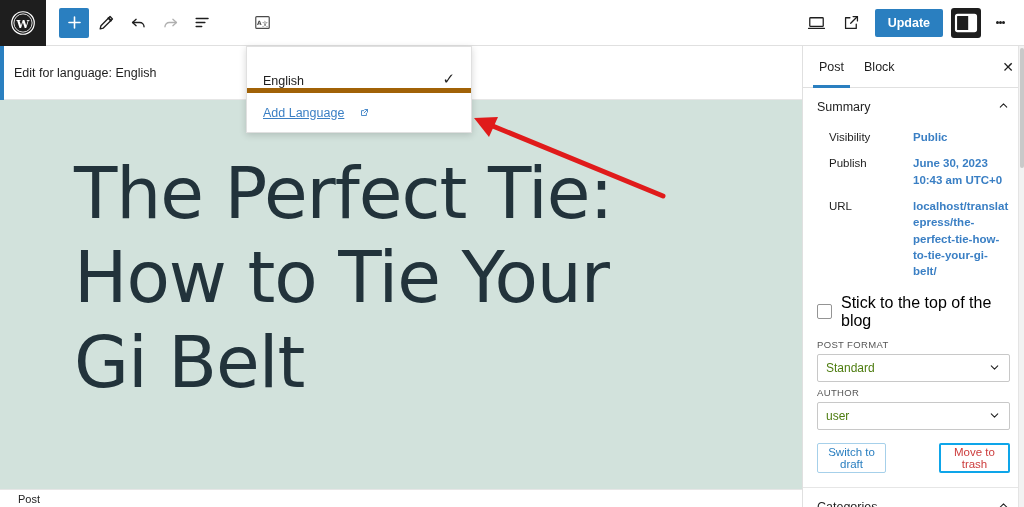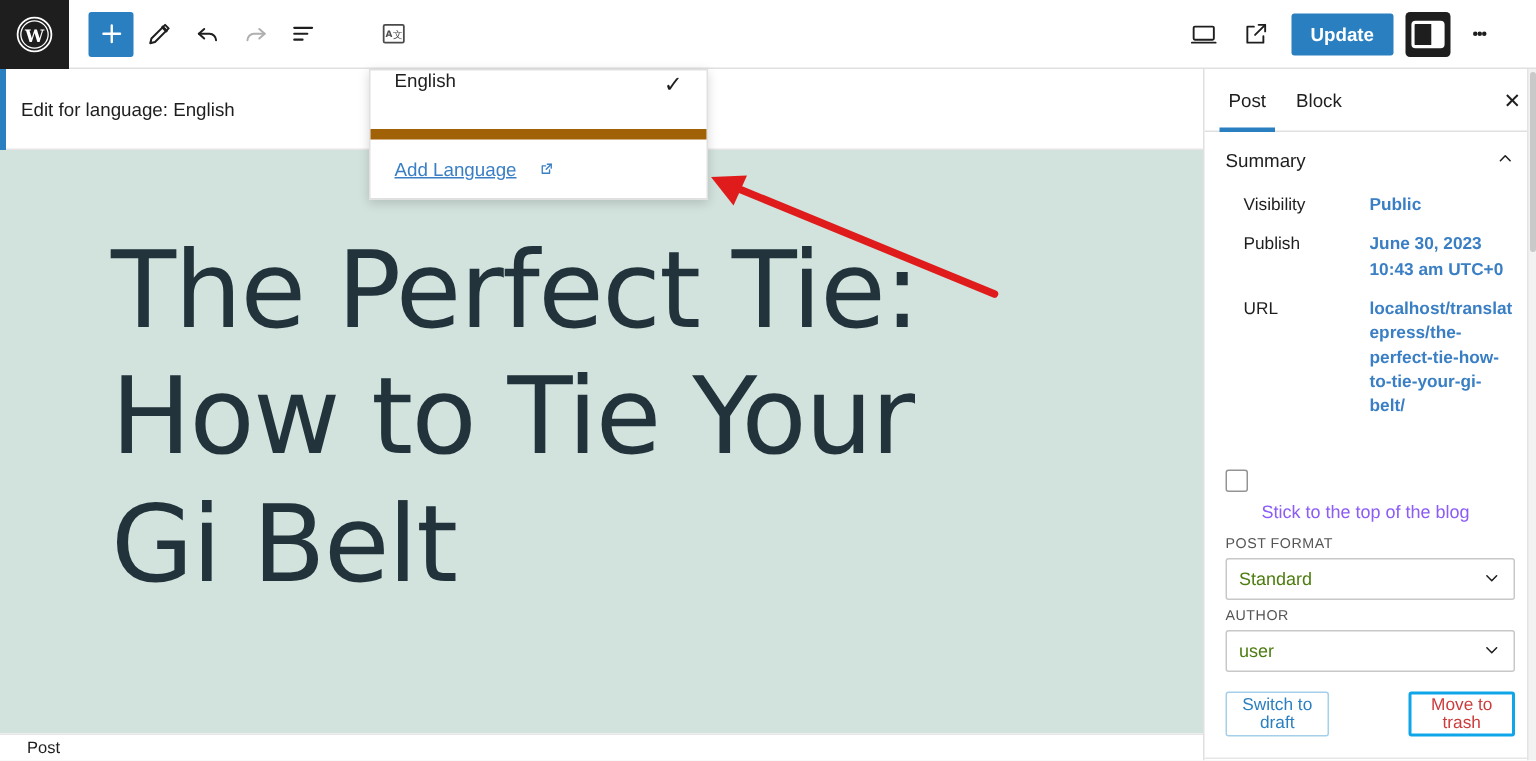--- a/index.html
+++ b/index.html
@@ -27,21 +27,21 @@
     width: 30px; height: 30px; border-radius: 2px;
     display: flex; align-items: center; justify-content: center;
     background: transparent; border: none; cursor: pointer;
   }
   .tb-btn.primary { background: #2a7fc0; }
   .tb-btn.primary svg { stroke: #fff; }
   .tb-btn svg { width: 19px; height: 19px; }
   .tb-btn.disabled svg { opacity: .35; }
   .tb-lang { margin-left: 28px; }
   .tb-spacer { flex: 1 1 auto; }
-  .tb-right { display: flex; align-items: center; gap: 5px; padding-right: 24px; }
+  .tb-right { display: flex; align-items: center; gap: 5px; padding-right: 10px; }
   .update-btn {
     background: #2a7fc0; color: #fff; border: none; border-radius: 2px;
     font-size: 12.5px; font-weight: 600; padding: 7px 13px;
     cursor: pointer; font-family: "Liberation Sans", sans-serif;
     margin: 0 3px;
   }
   .toggle-dark {
     width: 30px; height: 30px; background: #1e1e1e; border-radius: 3px;
     display: flex; align-items: center; justify-content: center; cursor: pointer;
   }
@@ -60,23 +60,23 @@
                    background: #2a7fc0; }
   .notice-text { padding-left: 14px; font-size: 12.5px; color: #1e1e1e; }
 
   
   .lang-menu {
     position: absolute; top: 46px; left: 246px; width: 226px;
     background: #fff; border: 1px solid #e0e0e0;
     box-shadow: 0 2px 7px rgba(0,0,0,.16); z-index: 40;
   }
   .lang-item {
-    height: 46px; display: flex; align-items: flex-start; padding: 0 16px;
+    height: 46px; display: flex; align-items: flex-end; padding: 0 16px;
     font-size: 12.5px; color: #1e1e1e; cursor: pointer;
-    border-bottom: 7px solid #a16207;
+    border-bottom: 5px solid #a16207;
   }
   .lang-item .chk { margin-left: auto; font-size: 15px; color: #1e1e1e; }
   .lang-add { height: 39px; display: flex; align-items: center; padding: 0 16px; }
   .lang-add a {
     font-size: 12.5px; color: #3a7fc4; text-decoration: underline;
     cursor: pointer; display: inline-flex; align-items: center; gap: 16px;
   }
   .lang-add svg { width: 9px; height: 9px; }
 
   
@@ -136,21 +136,21 @@
   .sb-row .val { color: #3a7fc4; line-height: 1.42; cursor: pointer; font-weight: bold; }
   .sb-row .val.wrap { word-break: break-word; }
   .sb-check {
     display: flex; align-items: center; gap: 9px;
     padding: 7px 14px 4px 14px; cursor: pointer;
   }
   .sb-check .box {
     width: 15px; height: 15px; border: 1px solid #949494; border-radius: 2px;
     background: #fff; flex: 0 0 15px;
   }
-  .sb-check .txt { font-size: 12px; color: #8b5cf6; margin-top: 40px; }
+  .sb-check .txt { font-size: 16px; color: #000000; }
   .sb-field { padding: 5px 14px 0 14px; }
   .sb-field .flabel {
     font-size: 9.5px; color: #555; text-transform: uppercase;
     letter-spacing: .35px; margin-bottom: 4px; display: block;
   }
   .sb-select {
     width: 100%; height: 28px; border: 1px solid #c8c8c8; border-radius: 2px;
     background: #fff; display: flex; align-items: center; padding: 0 8px;
     font-size: 12px; color: #4d7c0f; cursor: pointer;
   }

